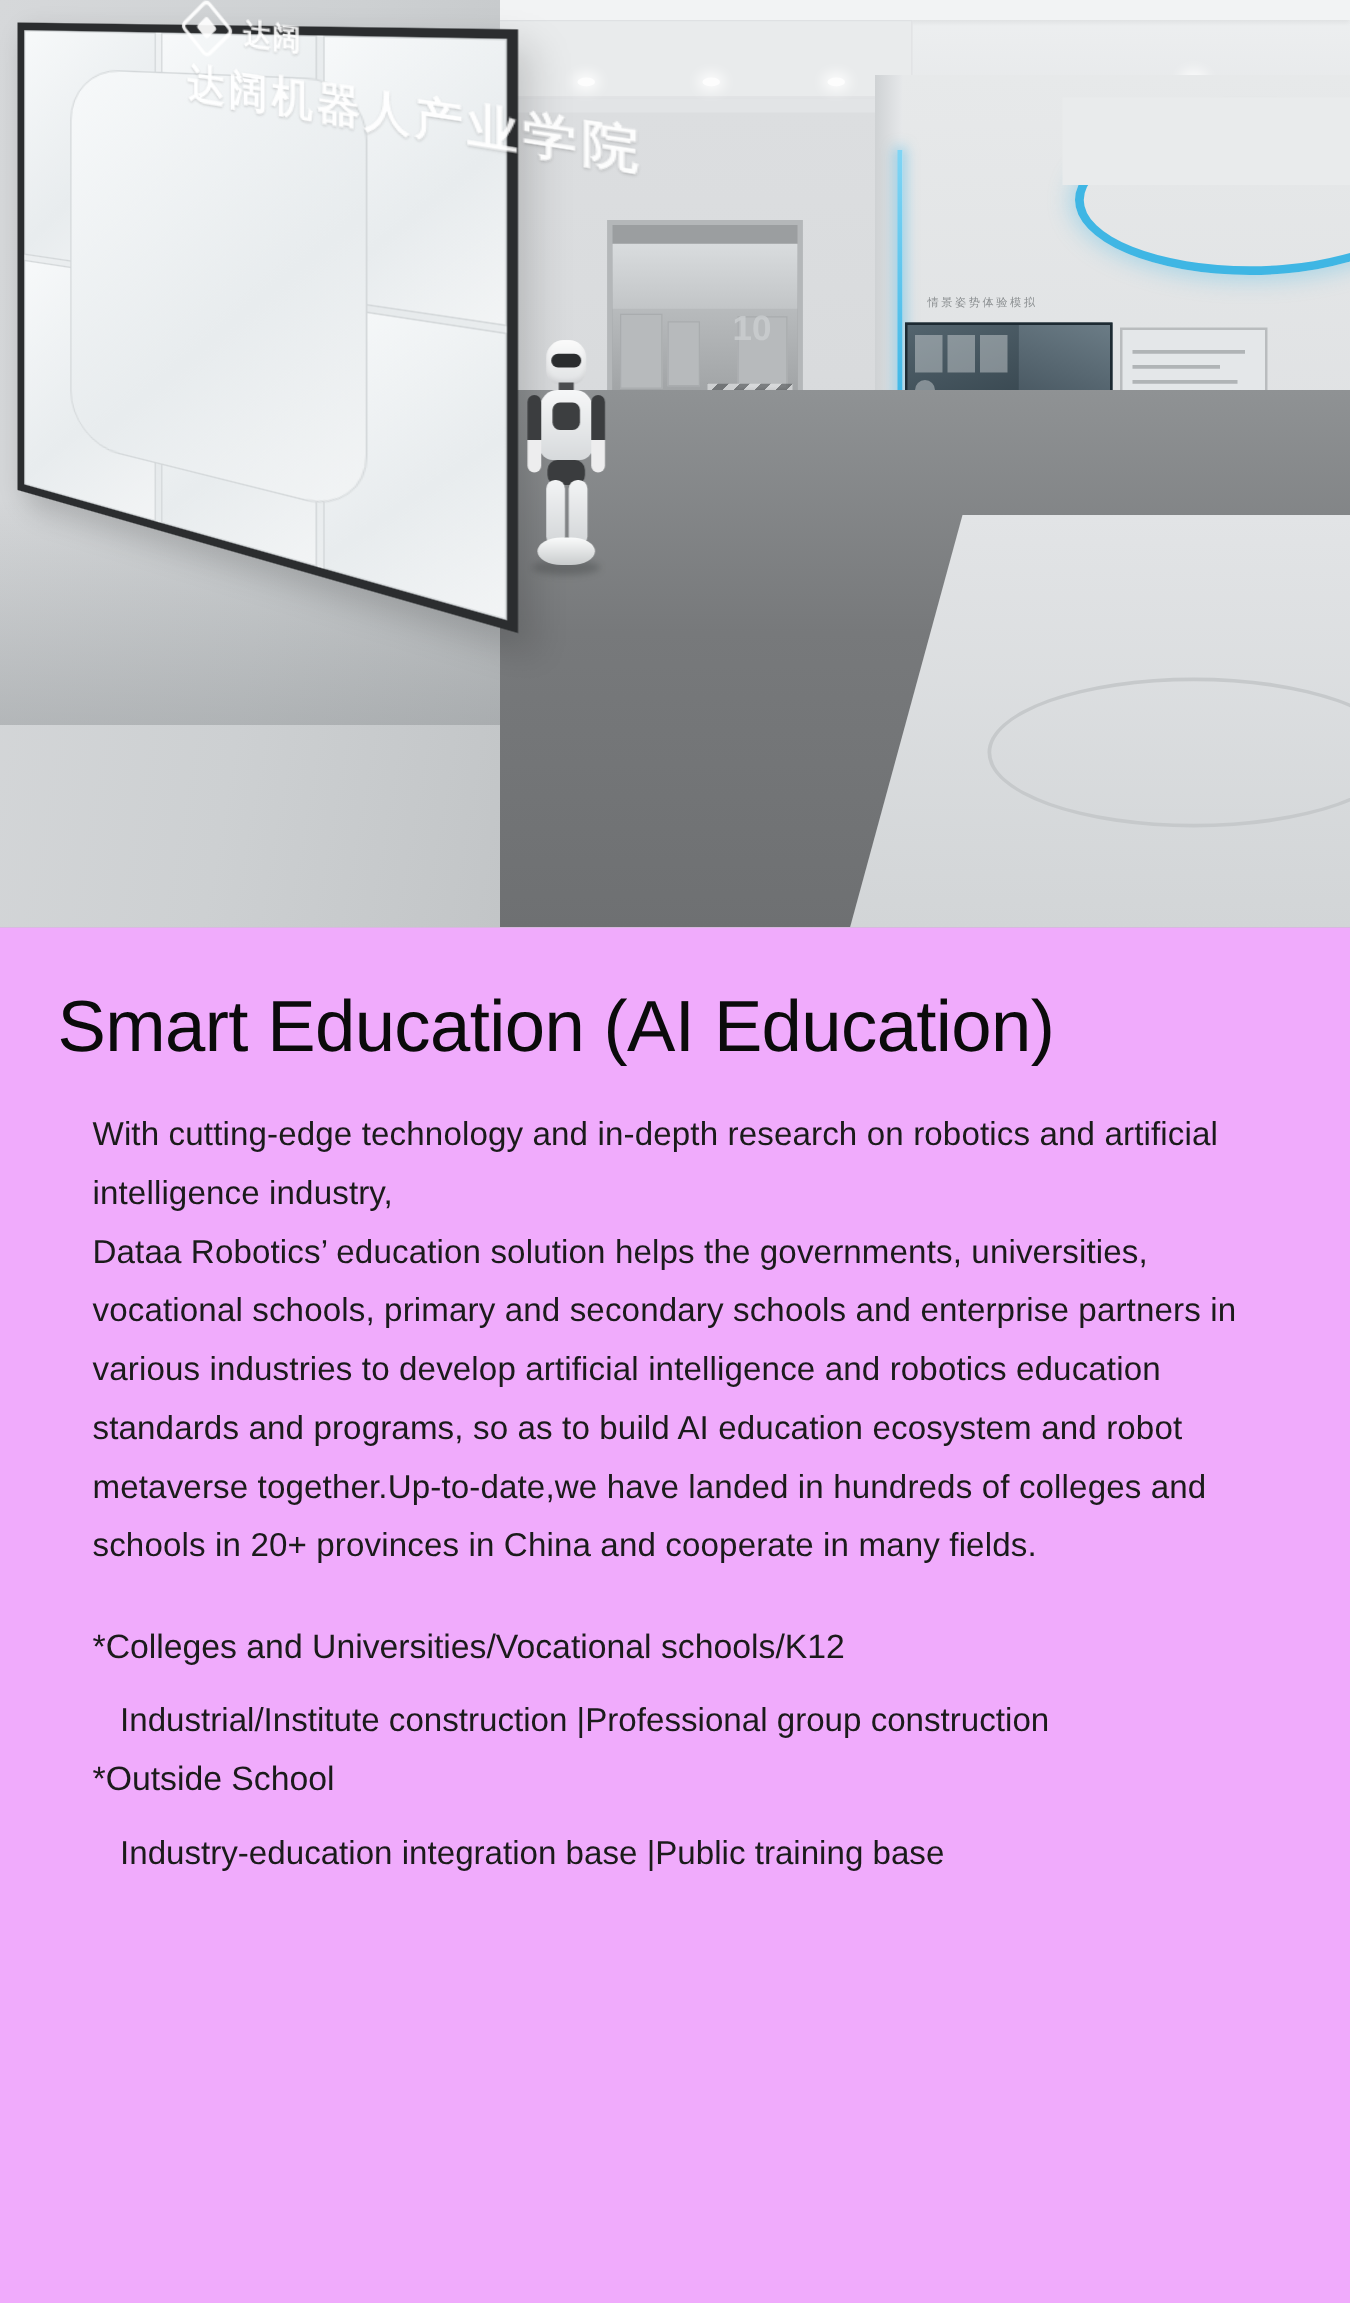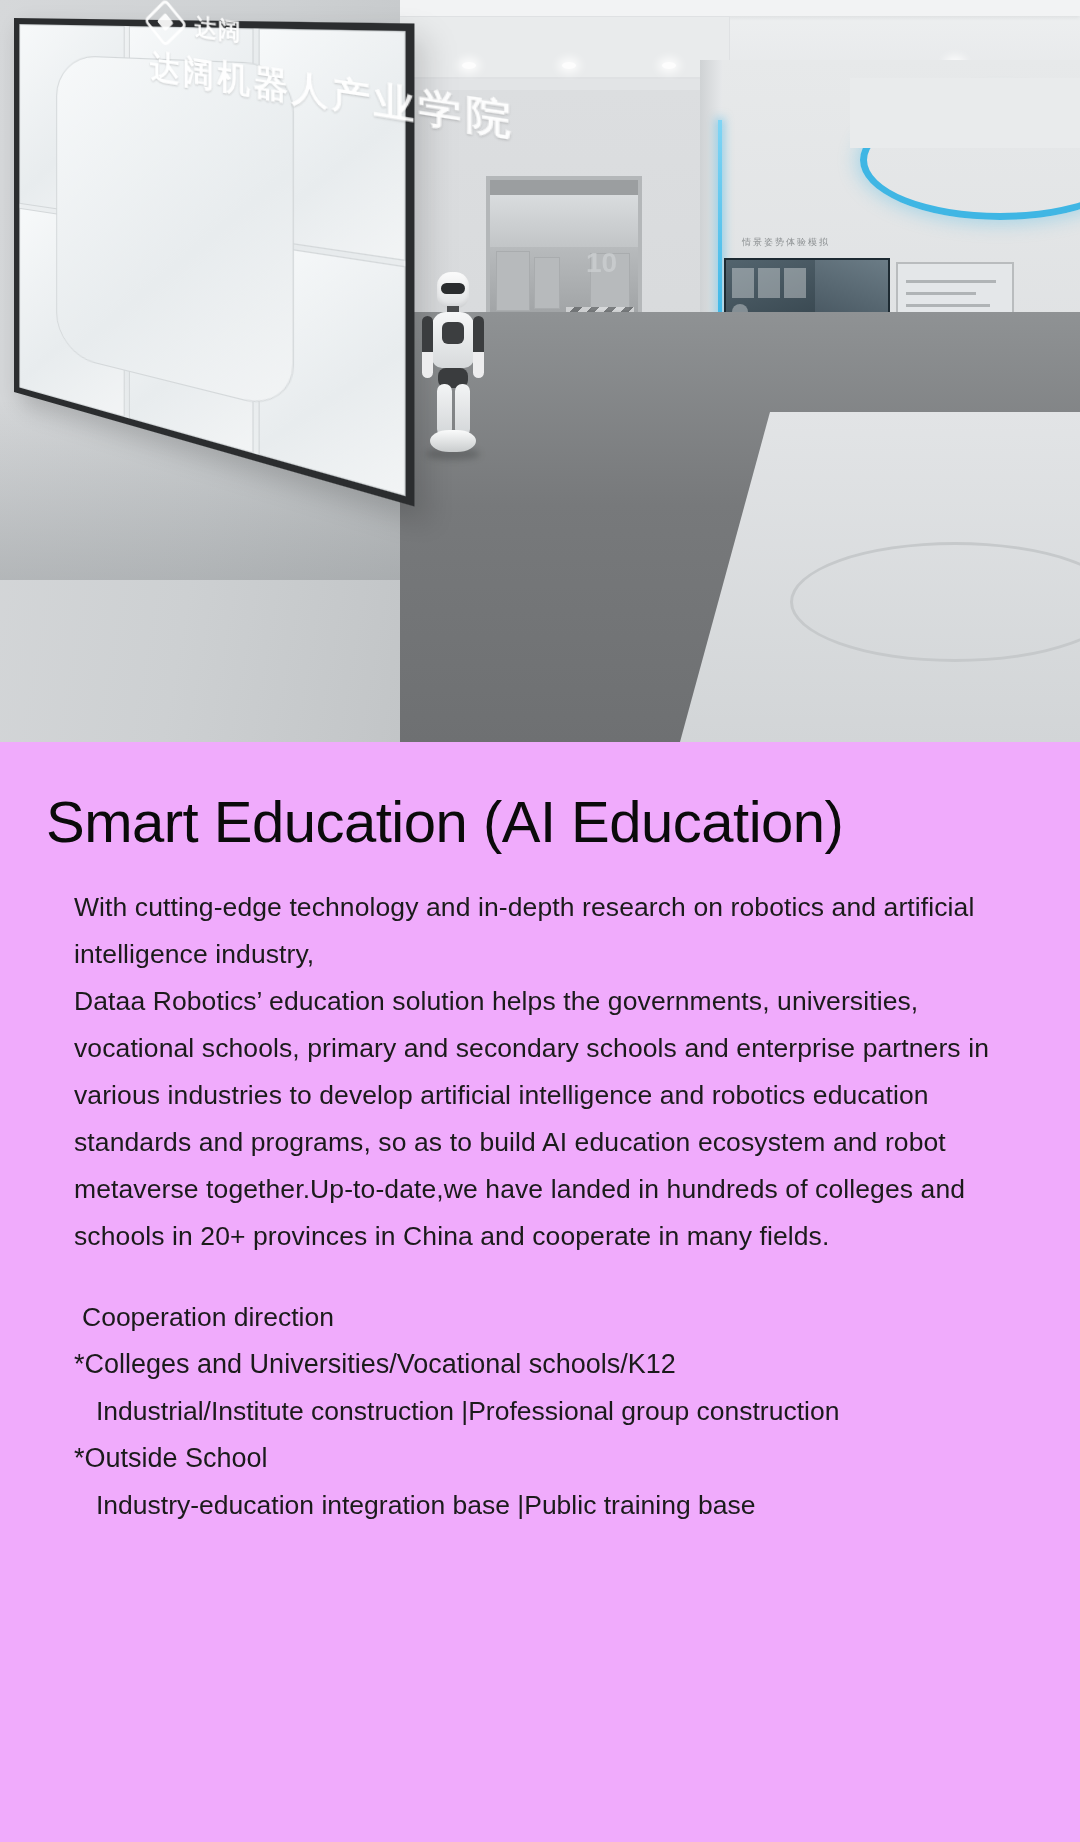--- a/index.html
+++ b/index.html
@@ -408,20 +408,21 @@
   .coop-item {
     font-size: 27px;
     line-height: 47px;
     color: #1b1b1b;
   }
   .coop-sub {
     font-size: 26.5px;
     line-height: 47px;
     color: #1b1b1b;
     padding-left: 22px;
+    margin-top: 12px;
   }
 </style>
 </head>
 <body>
 
 <div class="page">
 
   <div class="hero">
 
     <div class="ceiling">
@@ -528,21 +529,20 @@
   <div class="content">
 
     <h1 class="page-title">Smart Education (AI Education)</h1>
 
     <div class="body-block">
       <p>With cutting-edge technology and in-depth research on robotics and artificial intelligence industry,</p>
       <p>Dataa Robotics’ education solution helps the governments, universities, vocational schools, primary and secondary schools and enterprise partners in various industries to develop artificial intelligence and robotics education standards and programs, so as to build AI education ecosystem and robot metaverse together.Up-to-date,we have landed in hundreds of colleges and schools in 20+ provinces in China and cooperate in many fields.</p>
     </div>
 
     <div class="coop-block">
-      <div class="coop-heading">Cooperation direction</div>
 
       <div class="coop-item">*Colleges and Universities/Vocational schools/K12</div>
       <div class="coop-sub">Industrial/Institute construction |Professional group construction</div>
 
       <div class="coop-item">*Outside School</div>
       <div class="coop-sub">Industry-education integration base |Public training base</div>
     </div>
 
   </div>
 

